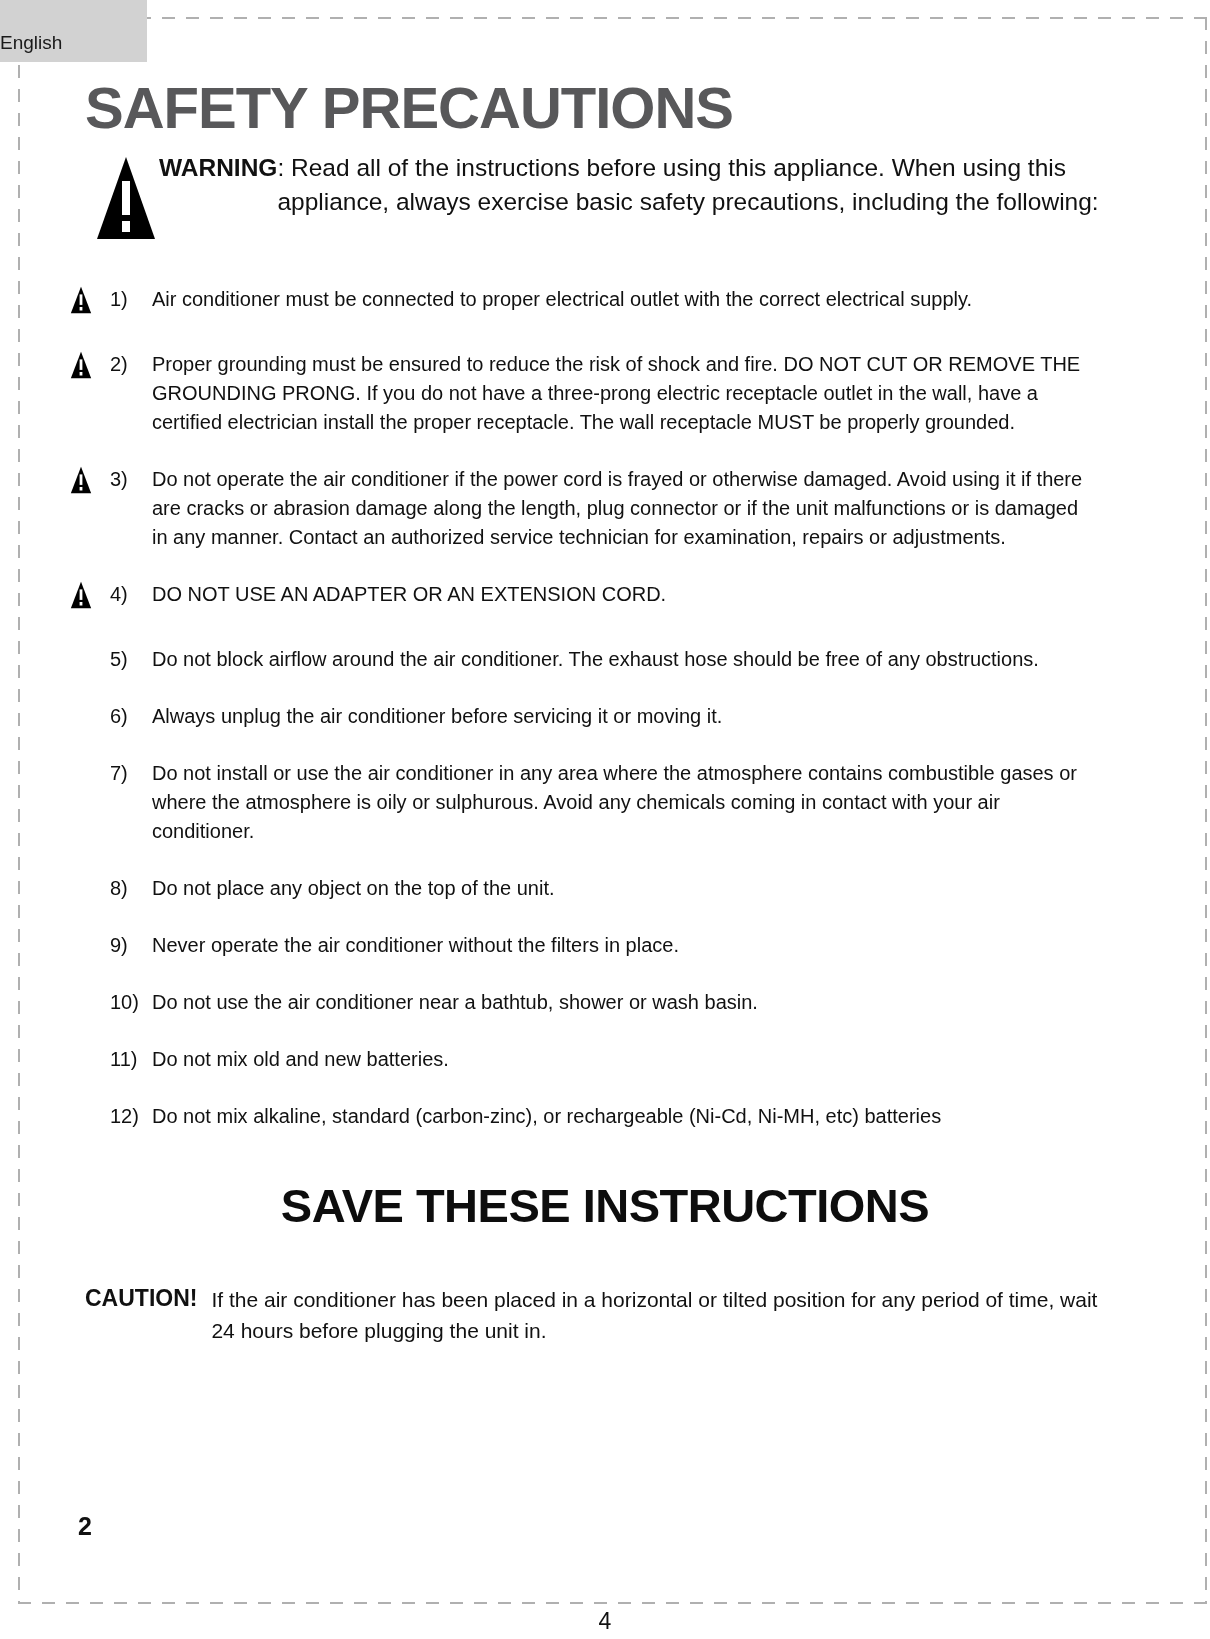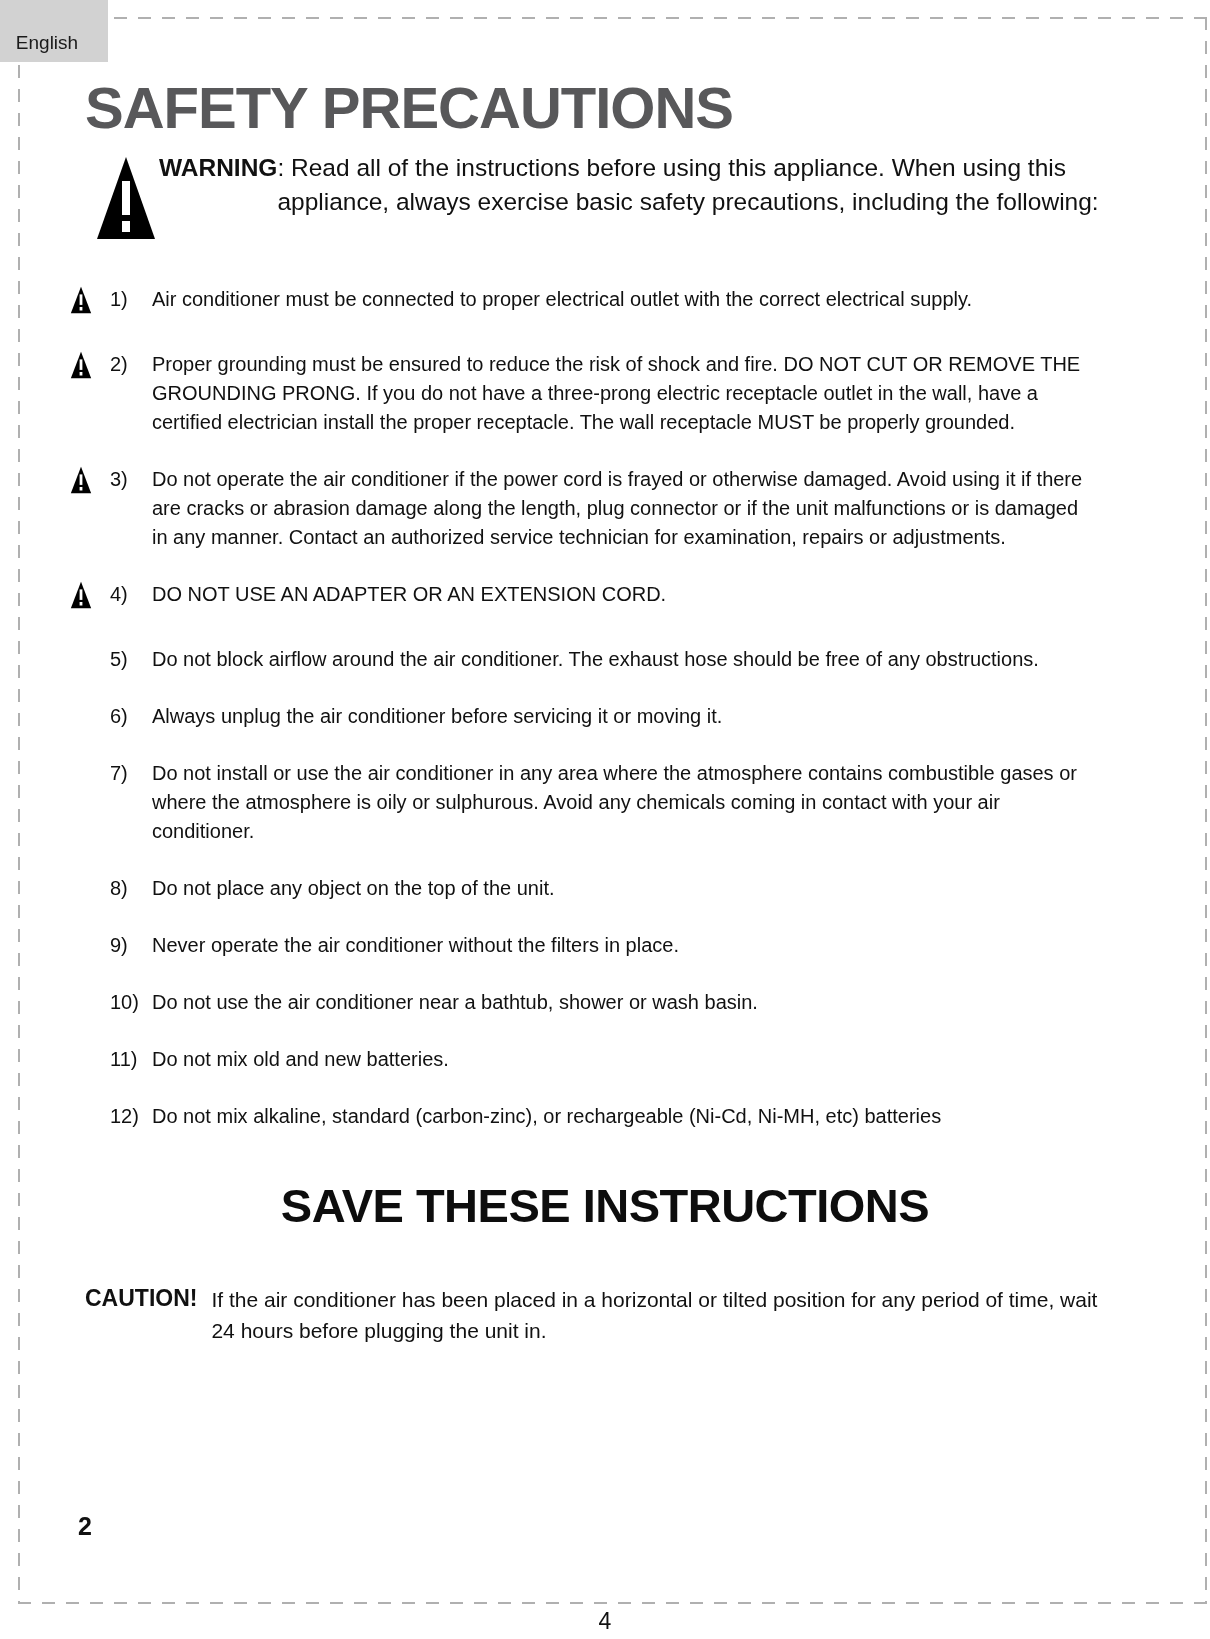--- a/index.html
+++ b/index.html
@@ -15,23 +15,23 @@
   .frame{
     position:absolute;left:18px;top:17px;width:1189px;height:1587px;
     pointer-events:none;
     background:
       repeating-linear-gradient(to right,var(--dash) 0 13px,transparent 13px 24px) left top / 100% 2px no-repeat,
       repeating-linear-gradient(to right,var(--dash) 0 13px,transparent 13px 24px) left bottom / 100% 2px no-repeat,
       repeating-linear-gradient(to bottom,var(--dash) 0 13px,transparent 13px 24px) left top / 2px 100% no-repeat,
       repeating-linear-gradient(to bottom,var(--dash) 0 13px,transparent 13px 24px) right top / 2px 100% no-repeat;
   }
   .lang-tab{
-    position:absolute;left:0;top:0;width:108px;height:62px;
+    position:absolute;left:0;top:0;width:147px;height:62px;
     background:var(--tab-bg);
-    display:flex;align-items:flex-end;justify-content:center;
+    display:flex;align-items:flex-end;justify-content:flex-start;
     padding:0 14px 8px 0;box-sizing:border-box;
     font-size:19px;color:#1a1a1a;
   }
   .title{
     margin:0;padding:78px 0 0 85px;
     font-size:58px;font-weight:bold;letter-spacing:-1px;
     color:var(--title);
     line-height:1.05;
   }
   .warning-row{

